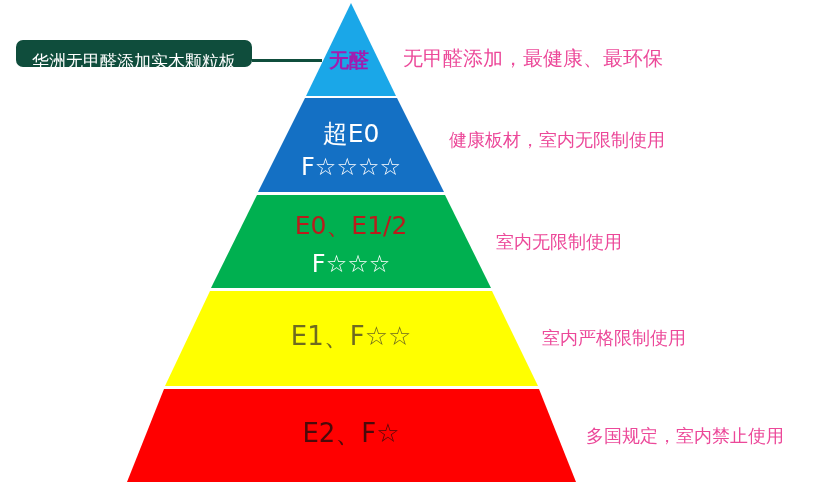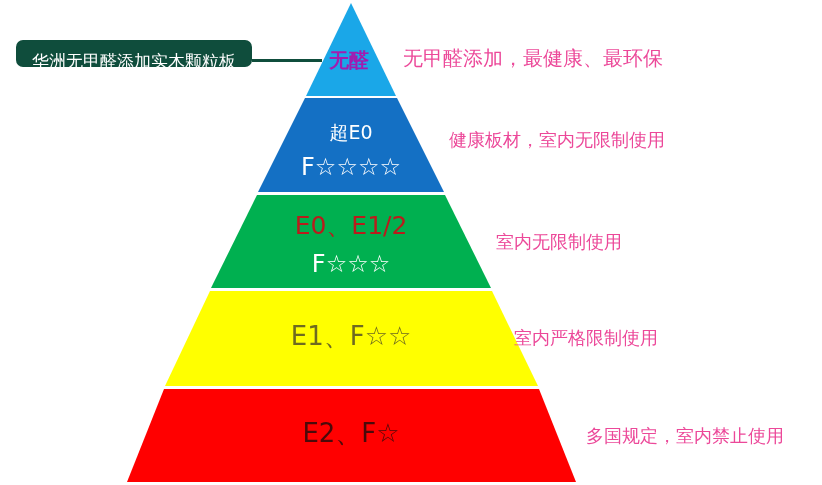--- a/index.html
+++ b/index.html
@@ -21,27 +21,27 @@
   <polygon points="257,195 445,195 491,288 211,288" fill="#00b050"></polygon>
   <polygon points="210,291 492,291 538,386 165,386" fill="#ffff00"></polygon>
   <polygon points="164,389 539,389 576,482 127,482" fill="#ff0000"></polygon>
 </svg>
 
 <div class="connector"></div>
 <div class="tag">华洲无甲醛添加实木颗粒板</div>
 
 <div class="lbl" style="left:349px;top:60px;color:#a21caf;font-size:20px;font-weight:bold;text-align:center;">无醛</div>
 
-<div class="lbl" style="left:351px;top:133px;color:#fff;font-size:19px;">超E0</div>
+<div class="lbl" style="left:351px;top:133px;color:#fff;font-size:25px;">超E0</div>
 <div class="lbl" style="left:351px;top:167px;color:#fff;font-size:24px;">F☆☆☆☆</div>
 
 <div class="lbl" style="left:351px;top:225px;color:#b91c1c;font-size:25px;">E0、E1/2</div>
 <div class="lbl" style="left:351px;top:264px;color:#fff;font-size:24px;">F☆☆☆</div>
 
 <div class="lbl" style="left:351px;top:336px;color:#6e6a20;font-size:26px;">E1、F☆☆</div>
 
 <div class="lbl" style="left:351px;top:433px;color:#4a0a0a;font-size:26px;">E2、F☆</div>
 
 <div class="desc" style="left:403px;top:45px;font-size:20px;">无甲醛添加，最健康、最环保</div>
 <div class="desc" style="left:449px;top:128px;">健康板材，室内无限制使用</div>
 <div class="desc" style="left:496px;top:230px;">室内无限制使用</div>
-<div class="desc" style="left:514px;top:326px;text-align:center;">室内严格限制使用</div>
+<div class="desc" style="left:542px;top:326px;text-align:center;">室内严格限制使用</div>
 <div class="desc" style="left:586px;top:424px;">多国规定，室内禁止使用</div>
 
 </body></html>

